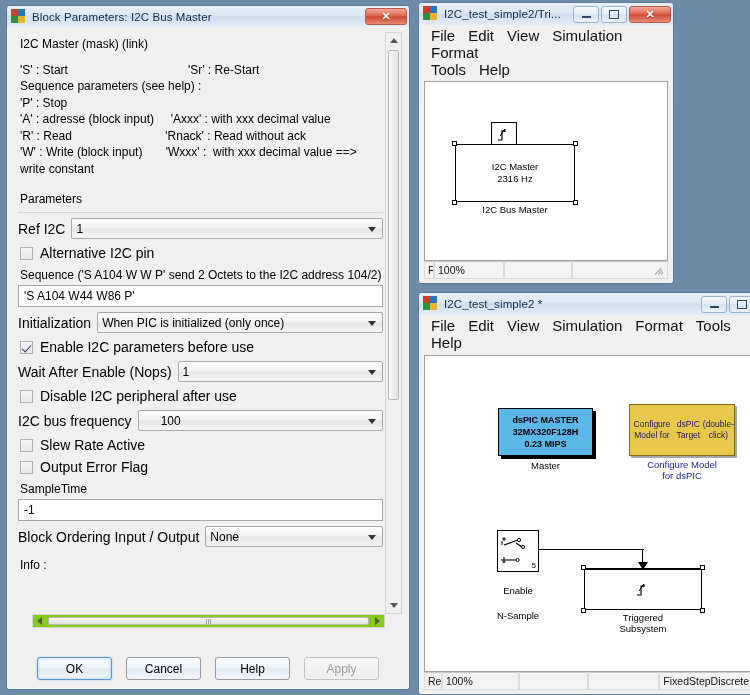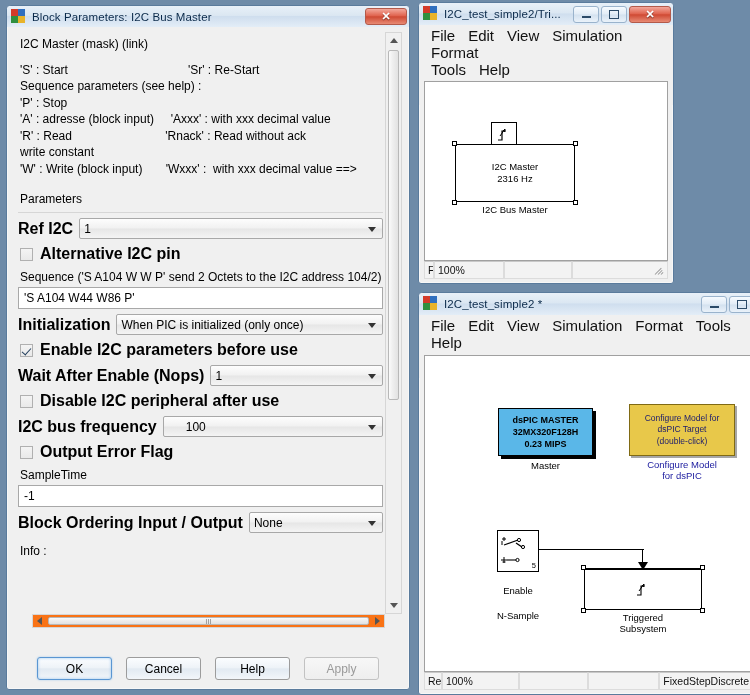--- a/index.html
+++ b/index.html
@@ -129,21 +129,21 @@
     overflow: hidden;
     box-sizing: border-box;
     font-size: 12px; color: #000;
   }
   .desc { padding: 4px 4px 2px 4px; }
   .desc-line { line-height: 16.5px; white-space: pre; }
   .hr-sep { border-top: 1px solid #d6d6d6; margin: 4px 2px 2px 2px; }
   .grp-label { font-size: 12px; padding: 3px 0 2px 4px; }
 
   .row { display: flex; align-items: center; padding: 3px 2px; }
-  .lbl { font-size: 16px; white-space: nowrap; font-weight: bold; }
+  .lbl { font-size: 14px; white-space: nowrap; }
   .combo {
     flex: 1 1 auto;
     height: 21px;
     border: 1px solid #a8a8a8;
     border-radius: 2px;
     background: linear-gradient(to bottom,#fdfdfd 0%,#f1f1f1 48%,#e6e6e6 52%,#f4f4f4 100%);
     font-size: 12px;
     display: flex; align-items: center;
     padding: 0 4px;
     box-sizing: border-box;
@@ -186,21 +186,21 @@
   .caption { font-size: 12px; padding: 4px 0 1px 4px; }
 
   
   .vscroll {
     position: absolute; right: 0; top: 0; bottom: 14px; width: 17px;
     background: #f0f0f0; border: 1px solid #d6d6d6;
     box-sizing: border-box;
   }
   .hscroll {
     position: absolute; left: 16px; right: 17px; bottom: 0; height: 14px;
-    background: #f97316; border: 1px solid #d6d6d6;
+    background: #84cc16; border: 1px solid #d6d6d6;
     box-sizing: border-box;
     text-align: right;
   }
   .vthumb {
     position: absolute; left: 2px; right: 2px;
     background: linear-gradient(to right,#fbfbfb,#efefef 40%,#e2e2e2);
     border: 1px solid #b8b8b8;
     border-radius: 2px;
     box-sizing: border-box;
   }
@@ -271,21 +271,21 @@
     box-shadow: 3px 3px 0 #000;
     color: #000; font-size: 9px; line-height: 12px; font-weight: bold;
     display:flex; flex-direction:column; align-items:center; justify-content:center;
     box-sizing: border-box;
   }
   .blk-cfg {
     background: #e8c84a;
     border: 1px solid #806a14;
     box-shadow: 2px 2px 0 rgba(0,0,0,.35);
     color: #1a1a6e; font-size: 8.5px; line-height: 11.5px;
-    display:flex; flex-direction:column; align-items:center; justify-content:center;
+    display:flex; flex-direction:row; align-items:center; justify-content:center;
     box-sizing: border-box;
   }
   .lbl-blue { color: #1a1a9e; }
   .wire { position: absolute; background: #000; }
   .arrowhead {
     position: absolute; width: 0; height: 0;
     border-left: 5px solid transparent;
     border-right: 5px solid transparent;
     border-top: 8px solid #000;
   }
@@ -318,22 +318,22 @@
         <div class="dlg-content">
 
           <div class="desc">
             <div class="desc-line">I2C Master (mask) (link)</div>
             <div style="height:9px"></div>
             <div class="desc-line">'S' : Start                                    'Sr' : Re-Start</div>
             <div class="desc-line">Sequence parameters (see help) :</div>
             <div class="desc-line">'P' : Stop</div>
             <div class="desc-line">'A' : adresse (block input)     'Axxx' : with xxx decimal value</div>
             <div class="desc-line">'R' : Read                            'Rnack' : Read without ack</div>
+            <div class="desc-line">'W' : Write (block input)       'Wxxx' :  with xxx decimal value ==&gt;</div>
             <div class="desc-line">write constant</div>
-            <div class="desc-line">'W' : Write (block input)       'Wxxx' :  with xxx decimal value ==&gt;</div>
           </div>
 
           <div style="height:10px"></div>
           <div class="grp-label">Parameters</div>
           <div class="hr-sep"></div>
 
           <div class="row">
             <span class="lbl" style="margin-right:6px">Ref I2C</span>
             <span class="combo">
               <span>1</span>
@@ -378,20 +378,24 @@
           </div>
 
           <div class="row">
             <span class="lbl" style="margin-right:6px">I2C bus frequency</span>
             <span class="combo">
               <span style="padding-left:18px">100</span>
               <i class="caret"></i>
             </span>
           </div>
 
+          <div class="cbrow">
+            <span class="cbox"></span>
+            <span class="lbl">Slew Rate Active</span>
+          </div>
 
 
           <div class="cbrow">
             <span class="cbox"></span>
             <span class="lbl">Output Error Flag</span>
           </div>
 
           <div class="caption">SampleTime</div>
           <div class="txtfield">
             <span>-1</span>

